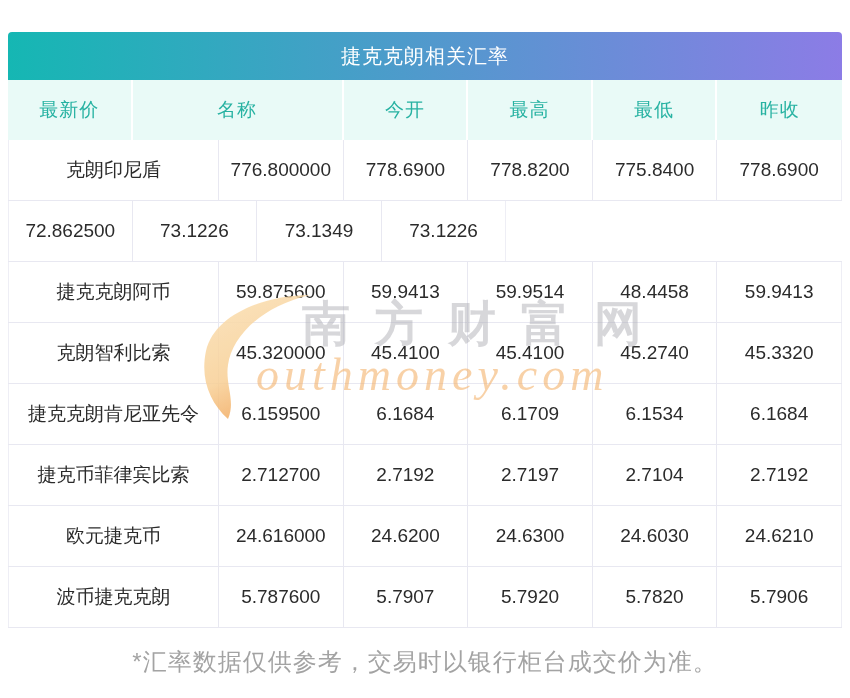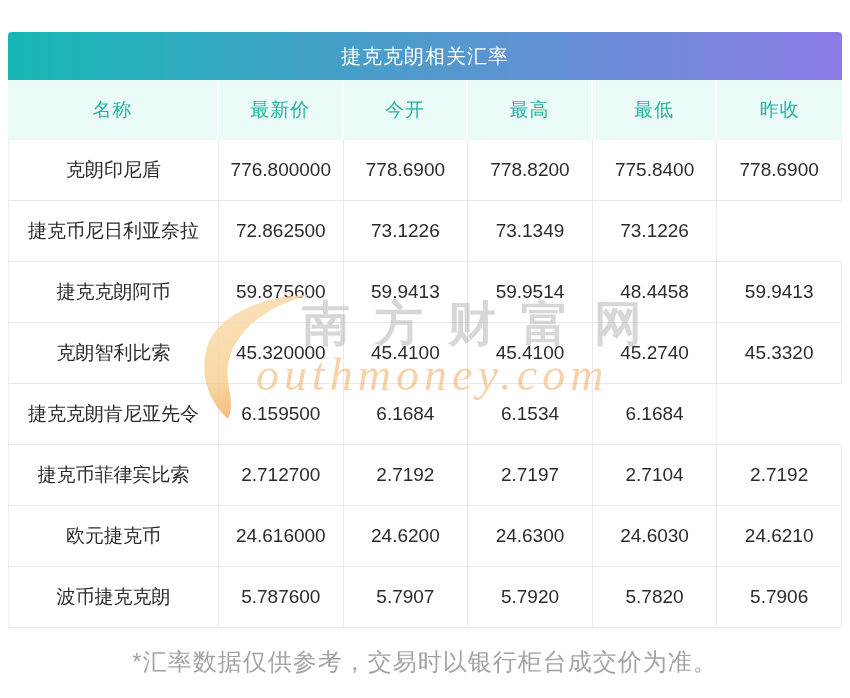--- a/index.html
+++ b/index.html
@@ -64,39 +64,38 @@
 
 <div class="page">
 
   <div class="table-card">
 
     <div class="title-bar">
       <span>捷克克朗相关汇率</span>
     </div>
 
     <div class="header-row">
+        <div class="cell col-num">最新价</div>
         <div class="cell col-name">名称</div>
-        <div class="cell col-num">最新价</div>
         <div class="cell col-num">今开</div>
         <div class="cell col-num">最高</div>
         <div class="cell col-num">最低</div>
         <div class="cell col-num">昨收</div>
       </div>
 
     <div class="table-body">
         <div class="row">
           <div class="cell col-name">克朗印尼盾</div>
           <div class="cell col-num">776.800000</div>
           <div class="cell col-num">778.6900</div>
           <div class="cell col-num">778.8200</div>
           <div class="cell col-num">775.8400</div>
           <div class="cell col-num">778.6900</div>
         </div>
         <div class="row">
-          <div class="cell col-name">捷克币尼日利亚奈拉</div>
           <div class="cell col-num">72.862500</div>
           <div class="cell col-num">73.1226</div>
           <div class="cell col-num">73.1349</div>
           <div class="cell col-num">73.1226</div>
         </div>
         <div class="row">
           <div class="cell col-name">捷克克朗阿币</div>
           <div class="cell col-num">59.875600</div>
           <div class="cell col-num">59.9413</div>
           <div class="cell col-num">59.9514</div>
@@ -108,20 +107,21 @@
           <div class="cell col-num">45.320000</div>
           <div class="cell col-num">45.4100</div>
           <div class="cell col-num">45.4100</div>
           <div class="cell col-num">45.2740</div>
           <div class="cell col-num">45.3320</div>
         </div>
         <div class="row">
           <div class="cell col-name">捷克克朗肯尼亚先令</div>
           <div class="cell col-num">6.159500</div>
           <div class="cell col-num">6.1684</div>
+          <div class="cell col-num">6.1709</div>
           <div class="cell col-num">6.1534</div>
           <div class="cell col-num">6.1684</div>
         </div>
         <div class="row">
           <div class="cell col-name">捷克币菲律宾比索</div>
           <div class="cell col-num">2.712700</div>
           <div class="cell col-num">2.7192</div>
           <div class="cell col-num">2.7197</div>
           <div class="cell col-num">2.7104</div>
           <div class="cell col-num">2.7192</div>

